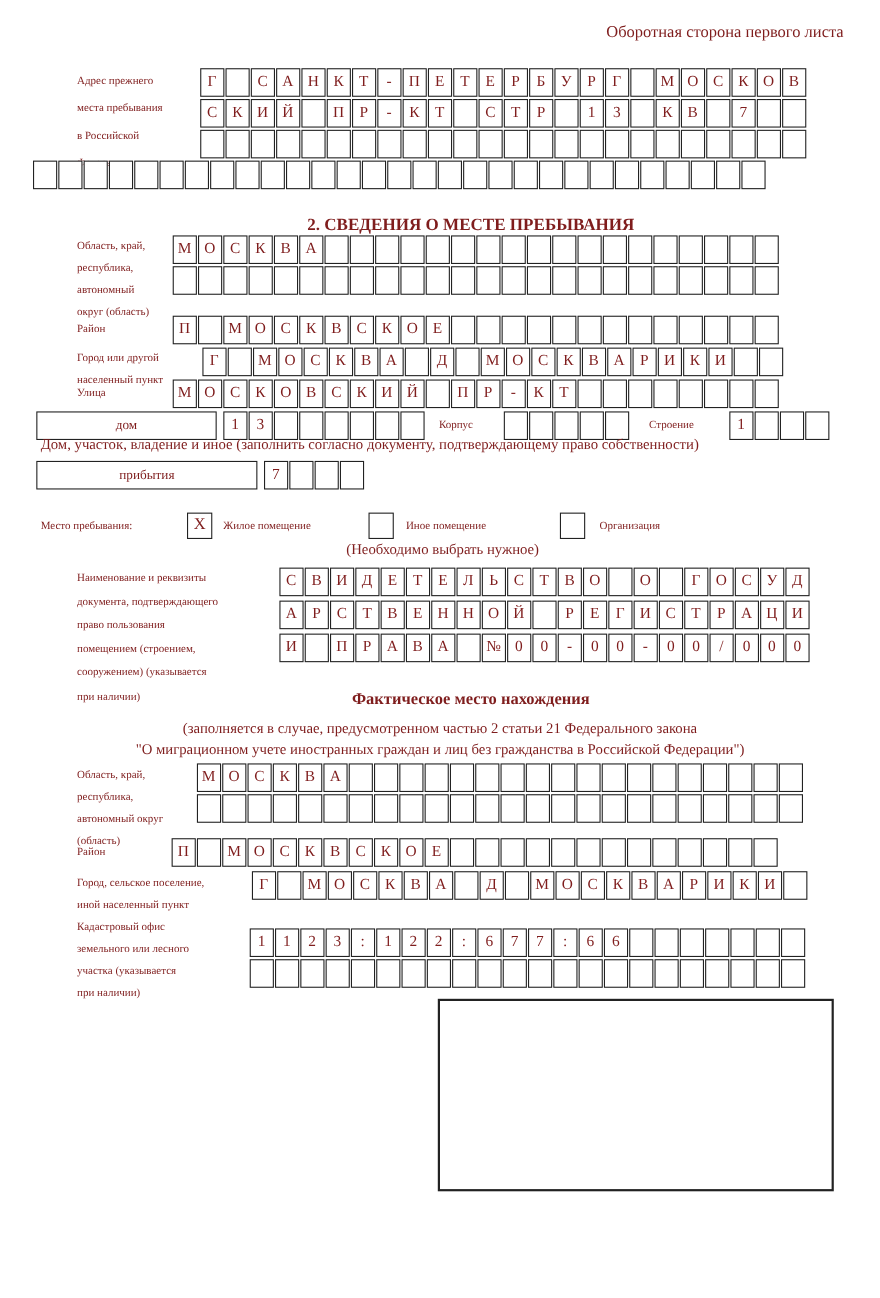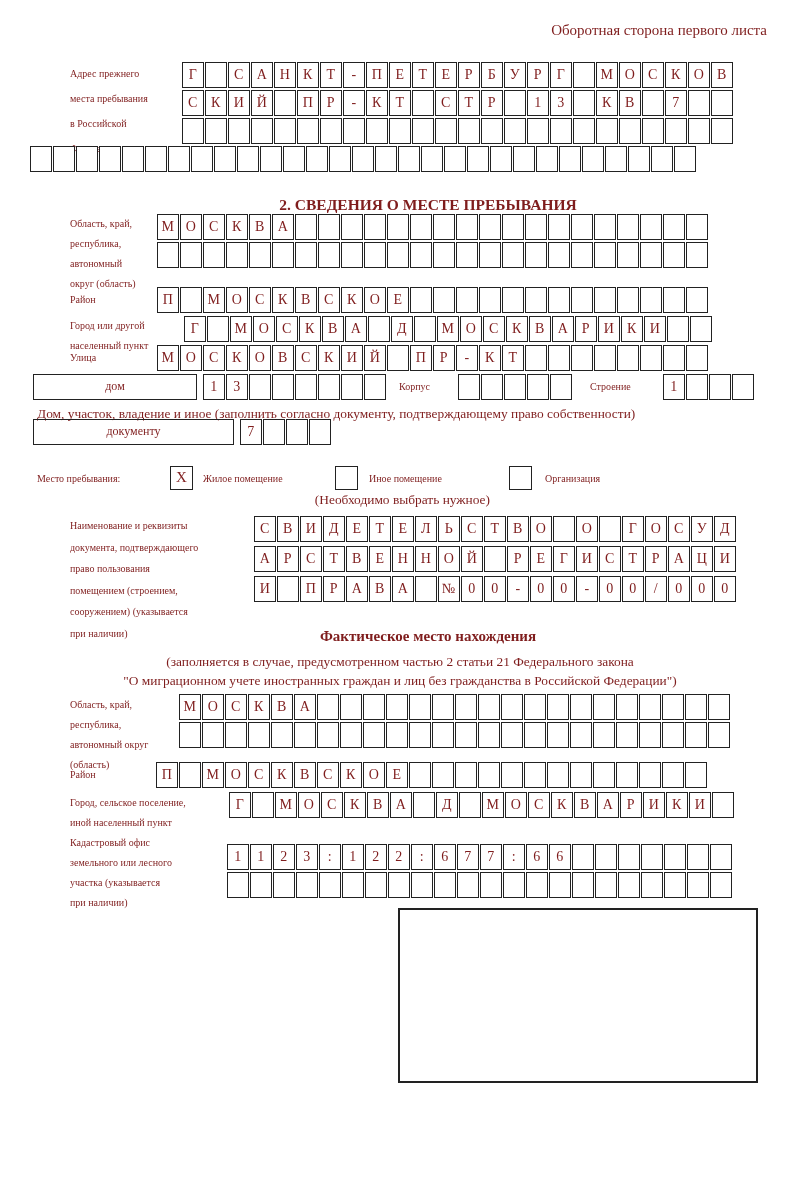--- a/index.html
+++ b/index.html
@@ -76,23 +76,23 @@
 
   <div class="abs label" style="left:70px;top:348px">Улица</div>
   <div class="abs boxrow" style="left:157px;top:345px"><span class="cbox">М</span><span class="cbox">О</span><span class="cbox">С</span><span class="cbox">К</span><span class="cbox">О</span><span class="cbox">В</span><span class="cbox">С</span><span class="cbox">К</span><span class="cbox">И</span><span class="cbox">Й</span><span class="cbox"></span><span class="cbox">П</span><span class="cbox">Р</span><span class="cbox">-</span><span class="cbox">К</span><span class="cbox">Т</span><span class="cbox"></span><span class="cbox"></span><span class="cbox"></span><span class="cbox"></span><span class="cbox"></span><span class="cbox"></span><span class="cbox"></span><span class="cbox"></span></div>
 
   <div class="widebox" style="left:33px;top:374px;width:164px">дом</div>
   <div class="abs boxrow" style="left:203px;top:374px"><span class="cbox">1</span><span class="cbox">3</span><span class="cbox"></span><span class="cbox"></span><span class="cbox"></span><span class="cbox"></span><span class="cbox"></span><span class="cbox"></span></div>
   <div class="abs label" style="left:399px;top:377px">Корпус</div>
   <div class="abs boxrow" style="left:458px;top:374px"><span class="cbox"></span><span class="cbox"></span><span class="cbox"></span><span class="cbox"></span><span class="cbox"></span></div>
   <div class="abs label" style="left:590px;top:377px">Строение</div>
   <div class="abs boxrow" style="left:663px;top:374px"><span class="cbox">1</span><span class="cbox"></span><span class="cbox"></span><span class="cbox"></span></div>
-  <div class="abs note" style="left:37px;top:406px">Дом, участок, владение и иное (заполнить согласно документу, подтверждающему право собственности)</div>
+  <div class="abs note" style="left:37px;top:396px">Дом, участок, владение и иное (заполнить согласно документу, подтверждающему право собственности)</div>
 
-  <div class="widebox" style="left:33px;top:419px;width:201px">документу</div>
+  <div class="widebox" style="left:33px;top:419px;width:201px">прибытия</div>
   <div class="abs boxrow" style="left:240px;top:419px"><span class="cbox">7</span><span class="cbox"></span><span class="cbox"></span><span class="cbox"></span></div>
 
   <div class="abs label" style="left:37px;top:469px">Место пребывания:</div>
   <div class="chk" style="left:170px;top:466px">X</div>
   <div class="abs label" style="left:203px;top:469px">Жилое помещение</div>
   <div class="chk" style="left:335px;top:466px"></div>
   <div class="abs label" style="left:369px;top:469px">Иное помещение</div>
   <div class="chk" style="left:509px;top:466px"></div>
   <div class="abs label" style="left:545px;top:469px">Организация</div>
   <div class="abs note" style="left:180px;top:492px;width:310px;text-align:right">(Необходимо выбрать нужное)</div>

